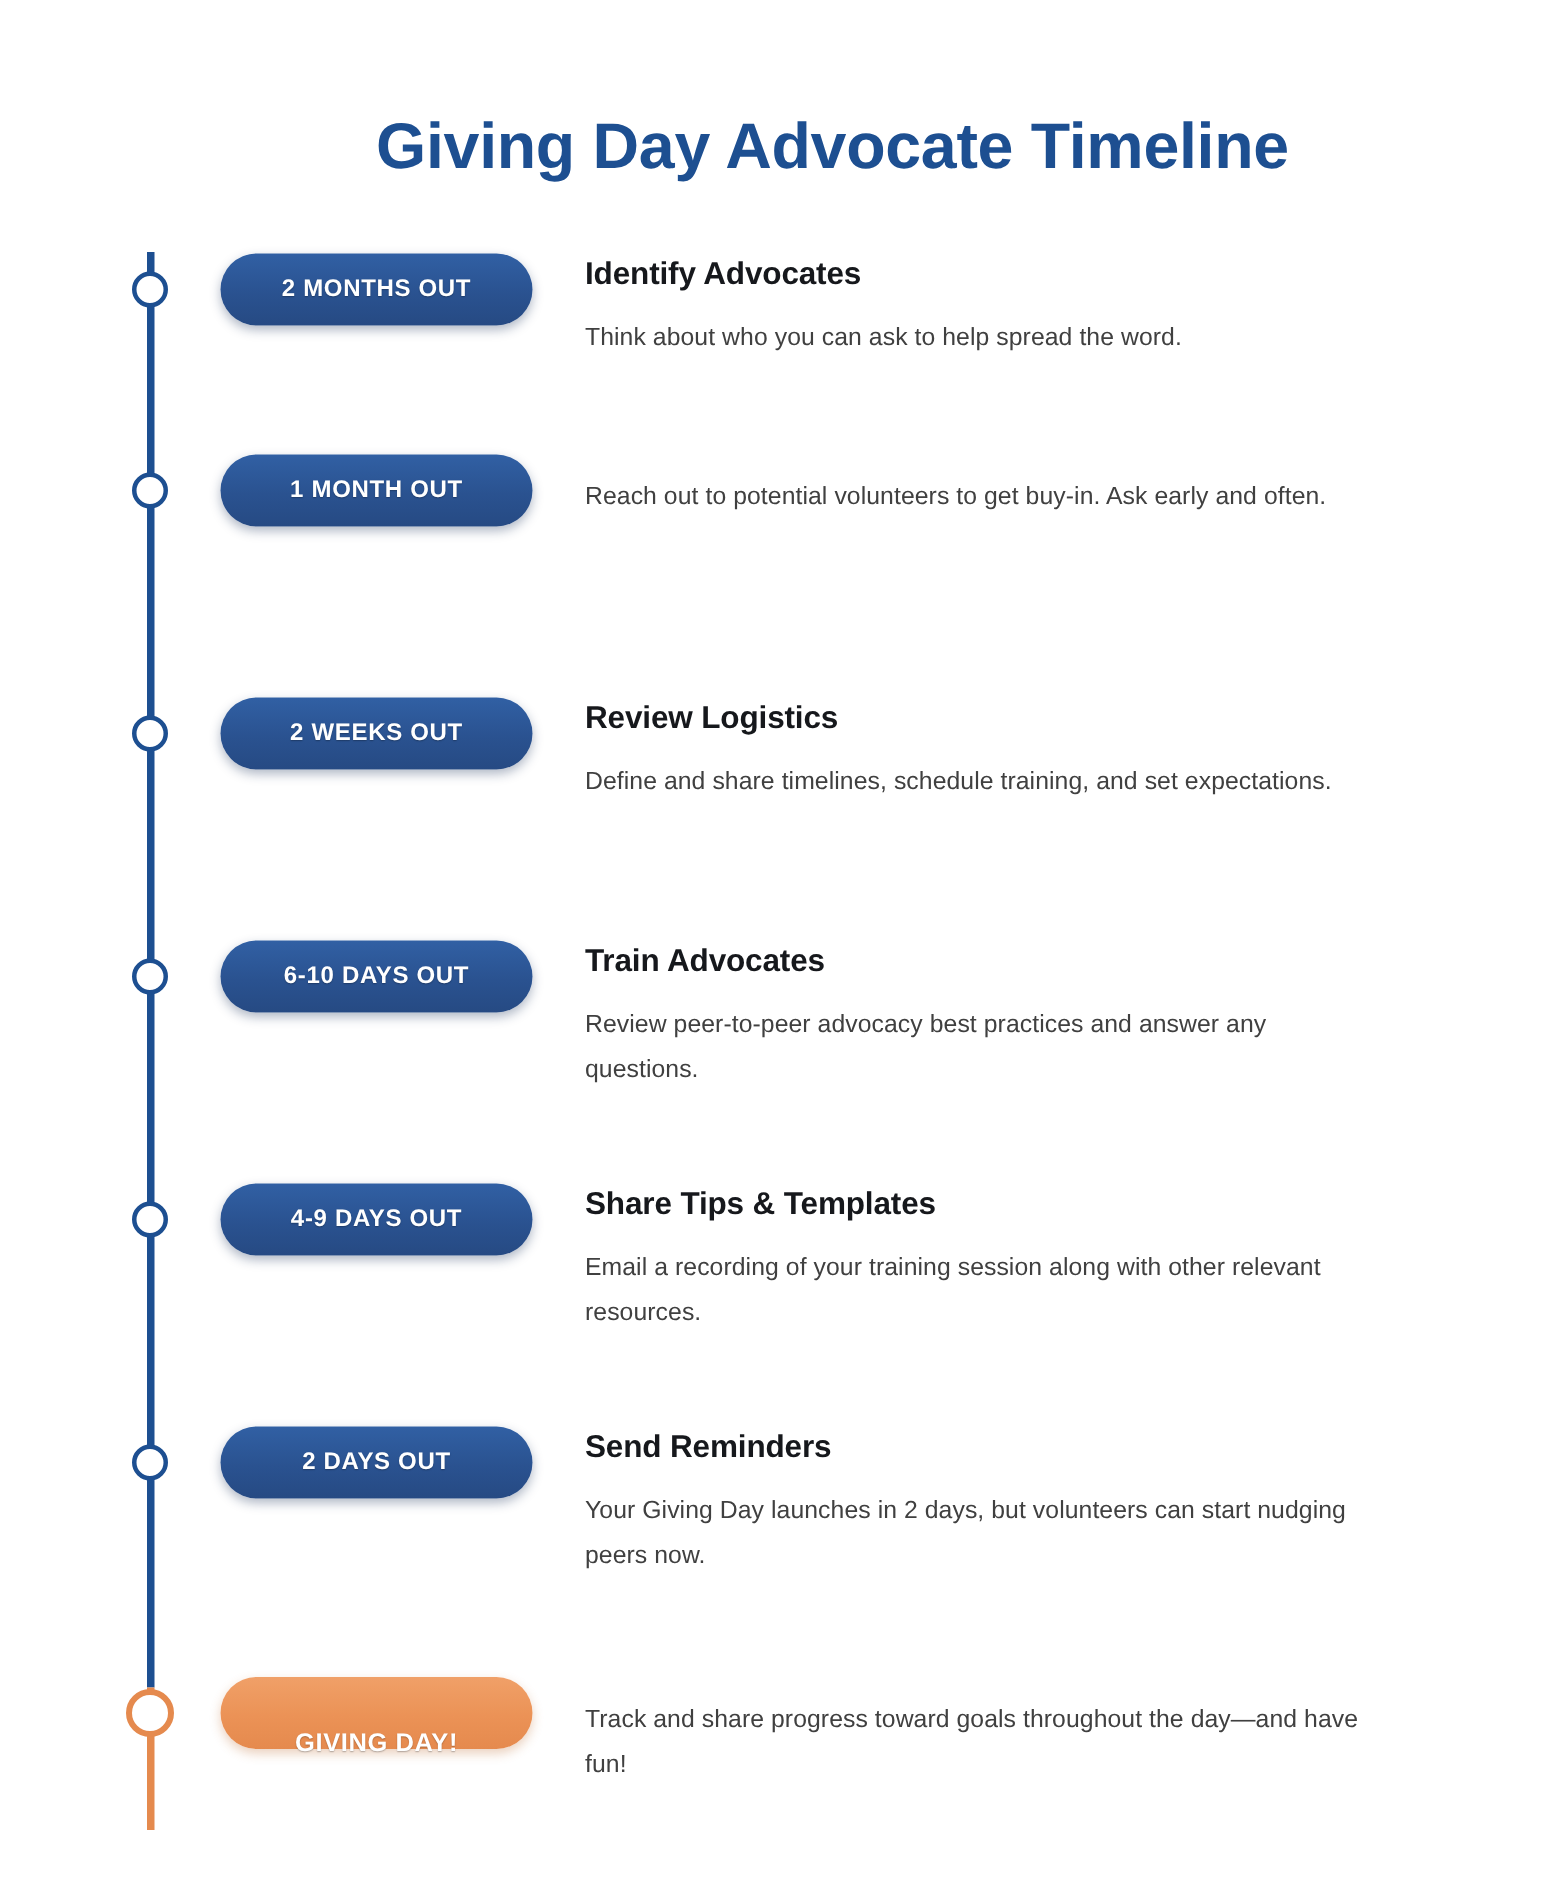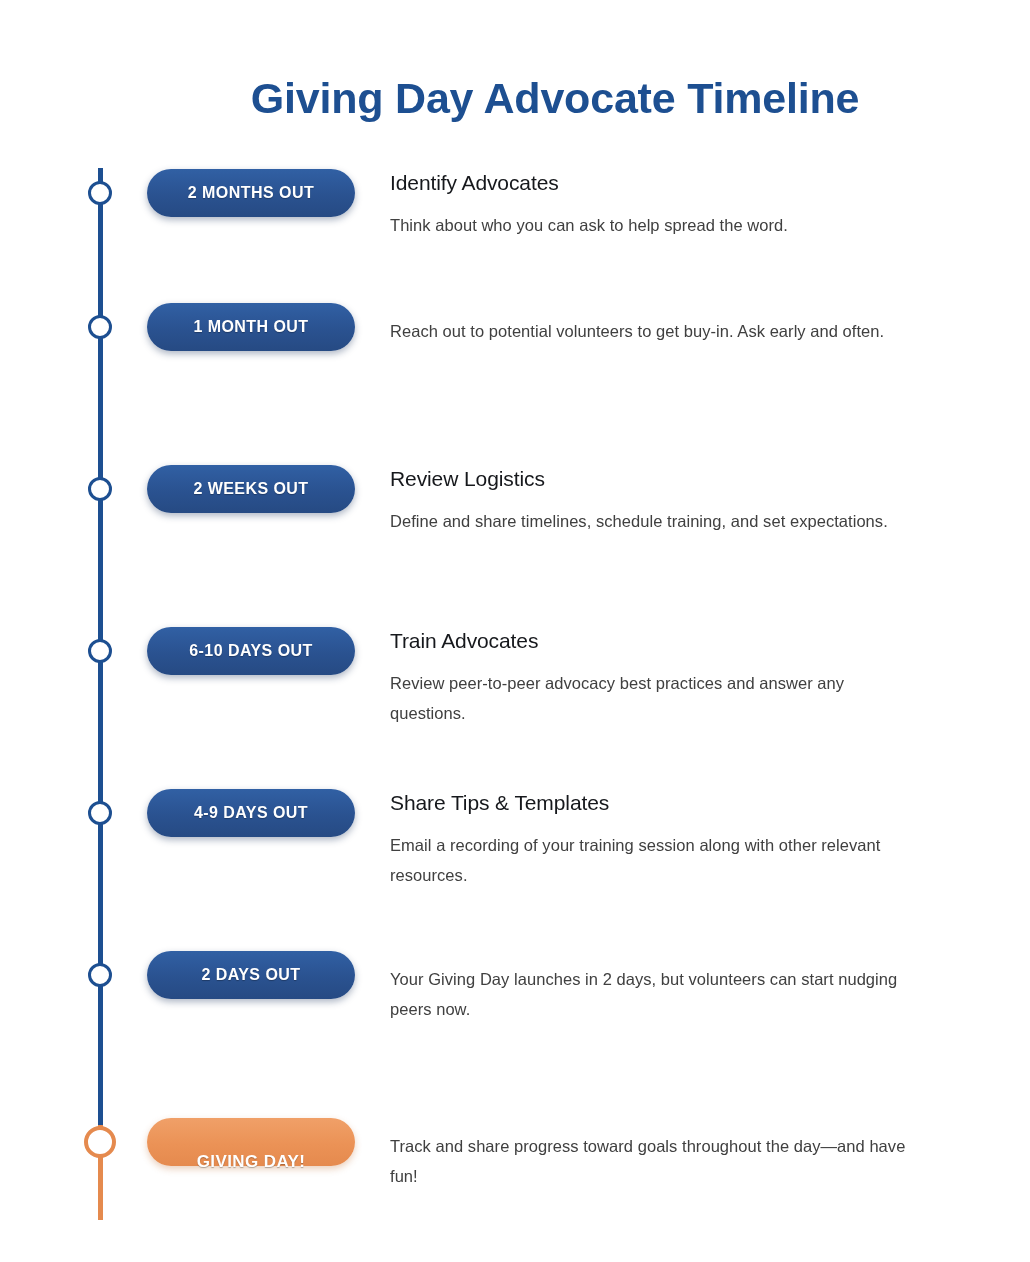--- a/index.html
+++ b/index.html
@@ -139,21 +139,21 @@
   
   .content {
     position: absolute;
     left: 390px;
     width: 525px;
     margin-top: -24px;
   }
   .item-title {
     font-size: 21px;
     line-height: 28px;
-    font-weight: normal;
+    font-weight: bold;
     color: #16181c;
     letter-spacing: -0.1px;
     margin: 0;
   }
   .item-desc {
     margin: 13px 0 0 0;
     font-size: 16.5px;
     line-height: 30px;
     color: #404040;
     letter-spacing: 0.05px;
@@ -220,20 +220,21 @@
           <div class="item-title">Share Tips &amp; Templates</div>
           <p class="item-desc">Email a recording of your training session along with other relevant resources.</p>
         </div>
       </div>
       <div class="row" style="top: 975px;">
         <div class="node"></div>
         <div class="pill">
           <span class="pill-label">2 DAYS OUT</span>
         </div>
         <div class="content">
+          <div class="item-title">Send Reminders</div>
           <p class="item-desc">Your Giving Day launches in 2 days, but volunteers can start nudging peers now.</p>
         </div>
       </div>
       <div class="row" style="top: 1142px;">
         <div class="node final"></div>
         <div class="pill orange">
           <span class="pill-label">GIVING DAY!</span>
         </div>
         <div class="content">
           <p class="item-desc">Track and share progress toward goals throughout the day—and have fun!</p>

